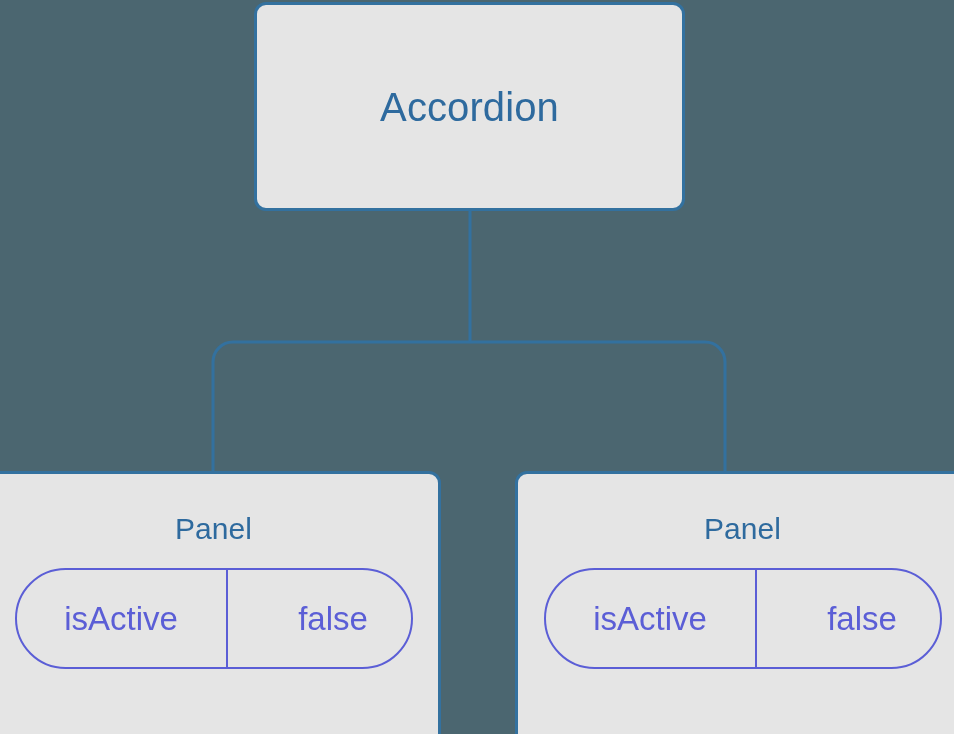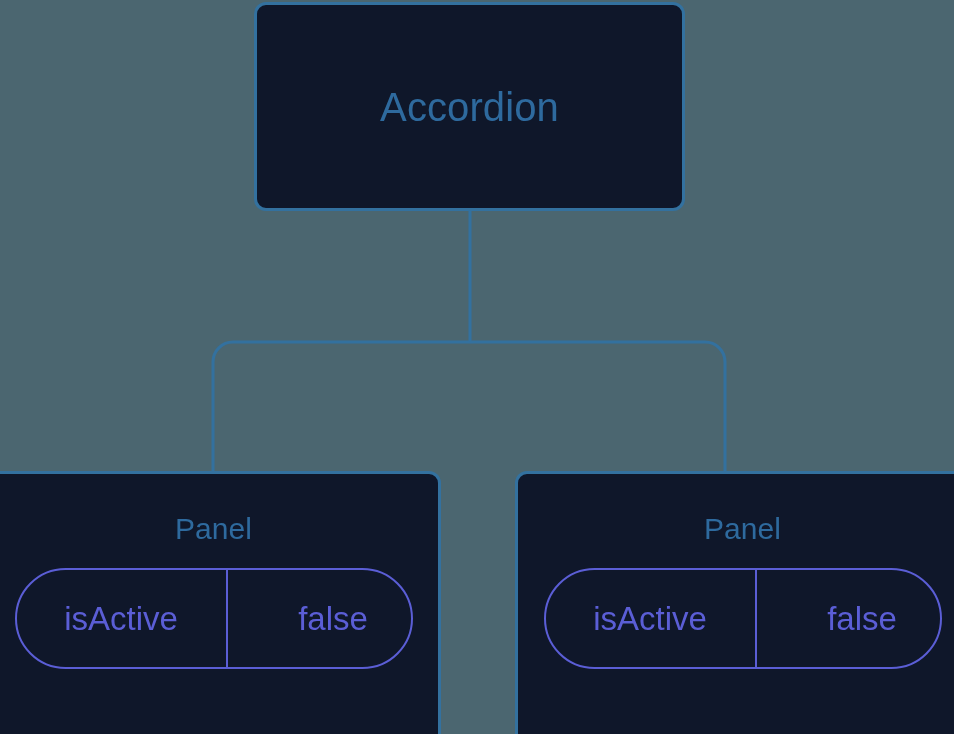--- a/index.html
+++ b/index.html
@@ -30,21 +30,21 @@
     top: 0;
     width: 954px;
     height: 734px;
     pointer-events: none;
   }
 
   
   .node-box {
     position: absolute;
     box-sizing: border-box;
-    background: #0f172a;
+    background: #e5e5e5;
     border: 3px solid #33719f;
     border-radius: 12px;
     display: flex;
     flex-direction: column;
     align-items: center;
   }
 
   .node-root {
     left: 254px;
     top: 2px;

